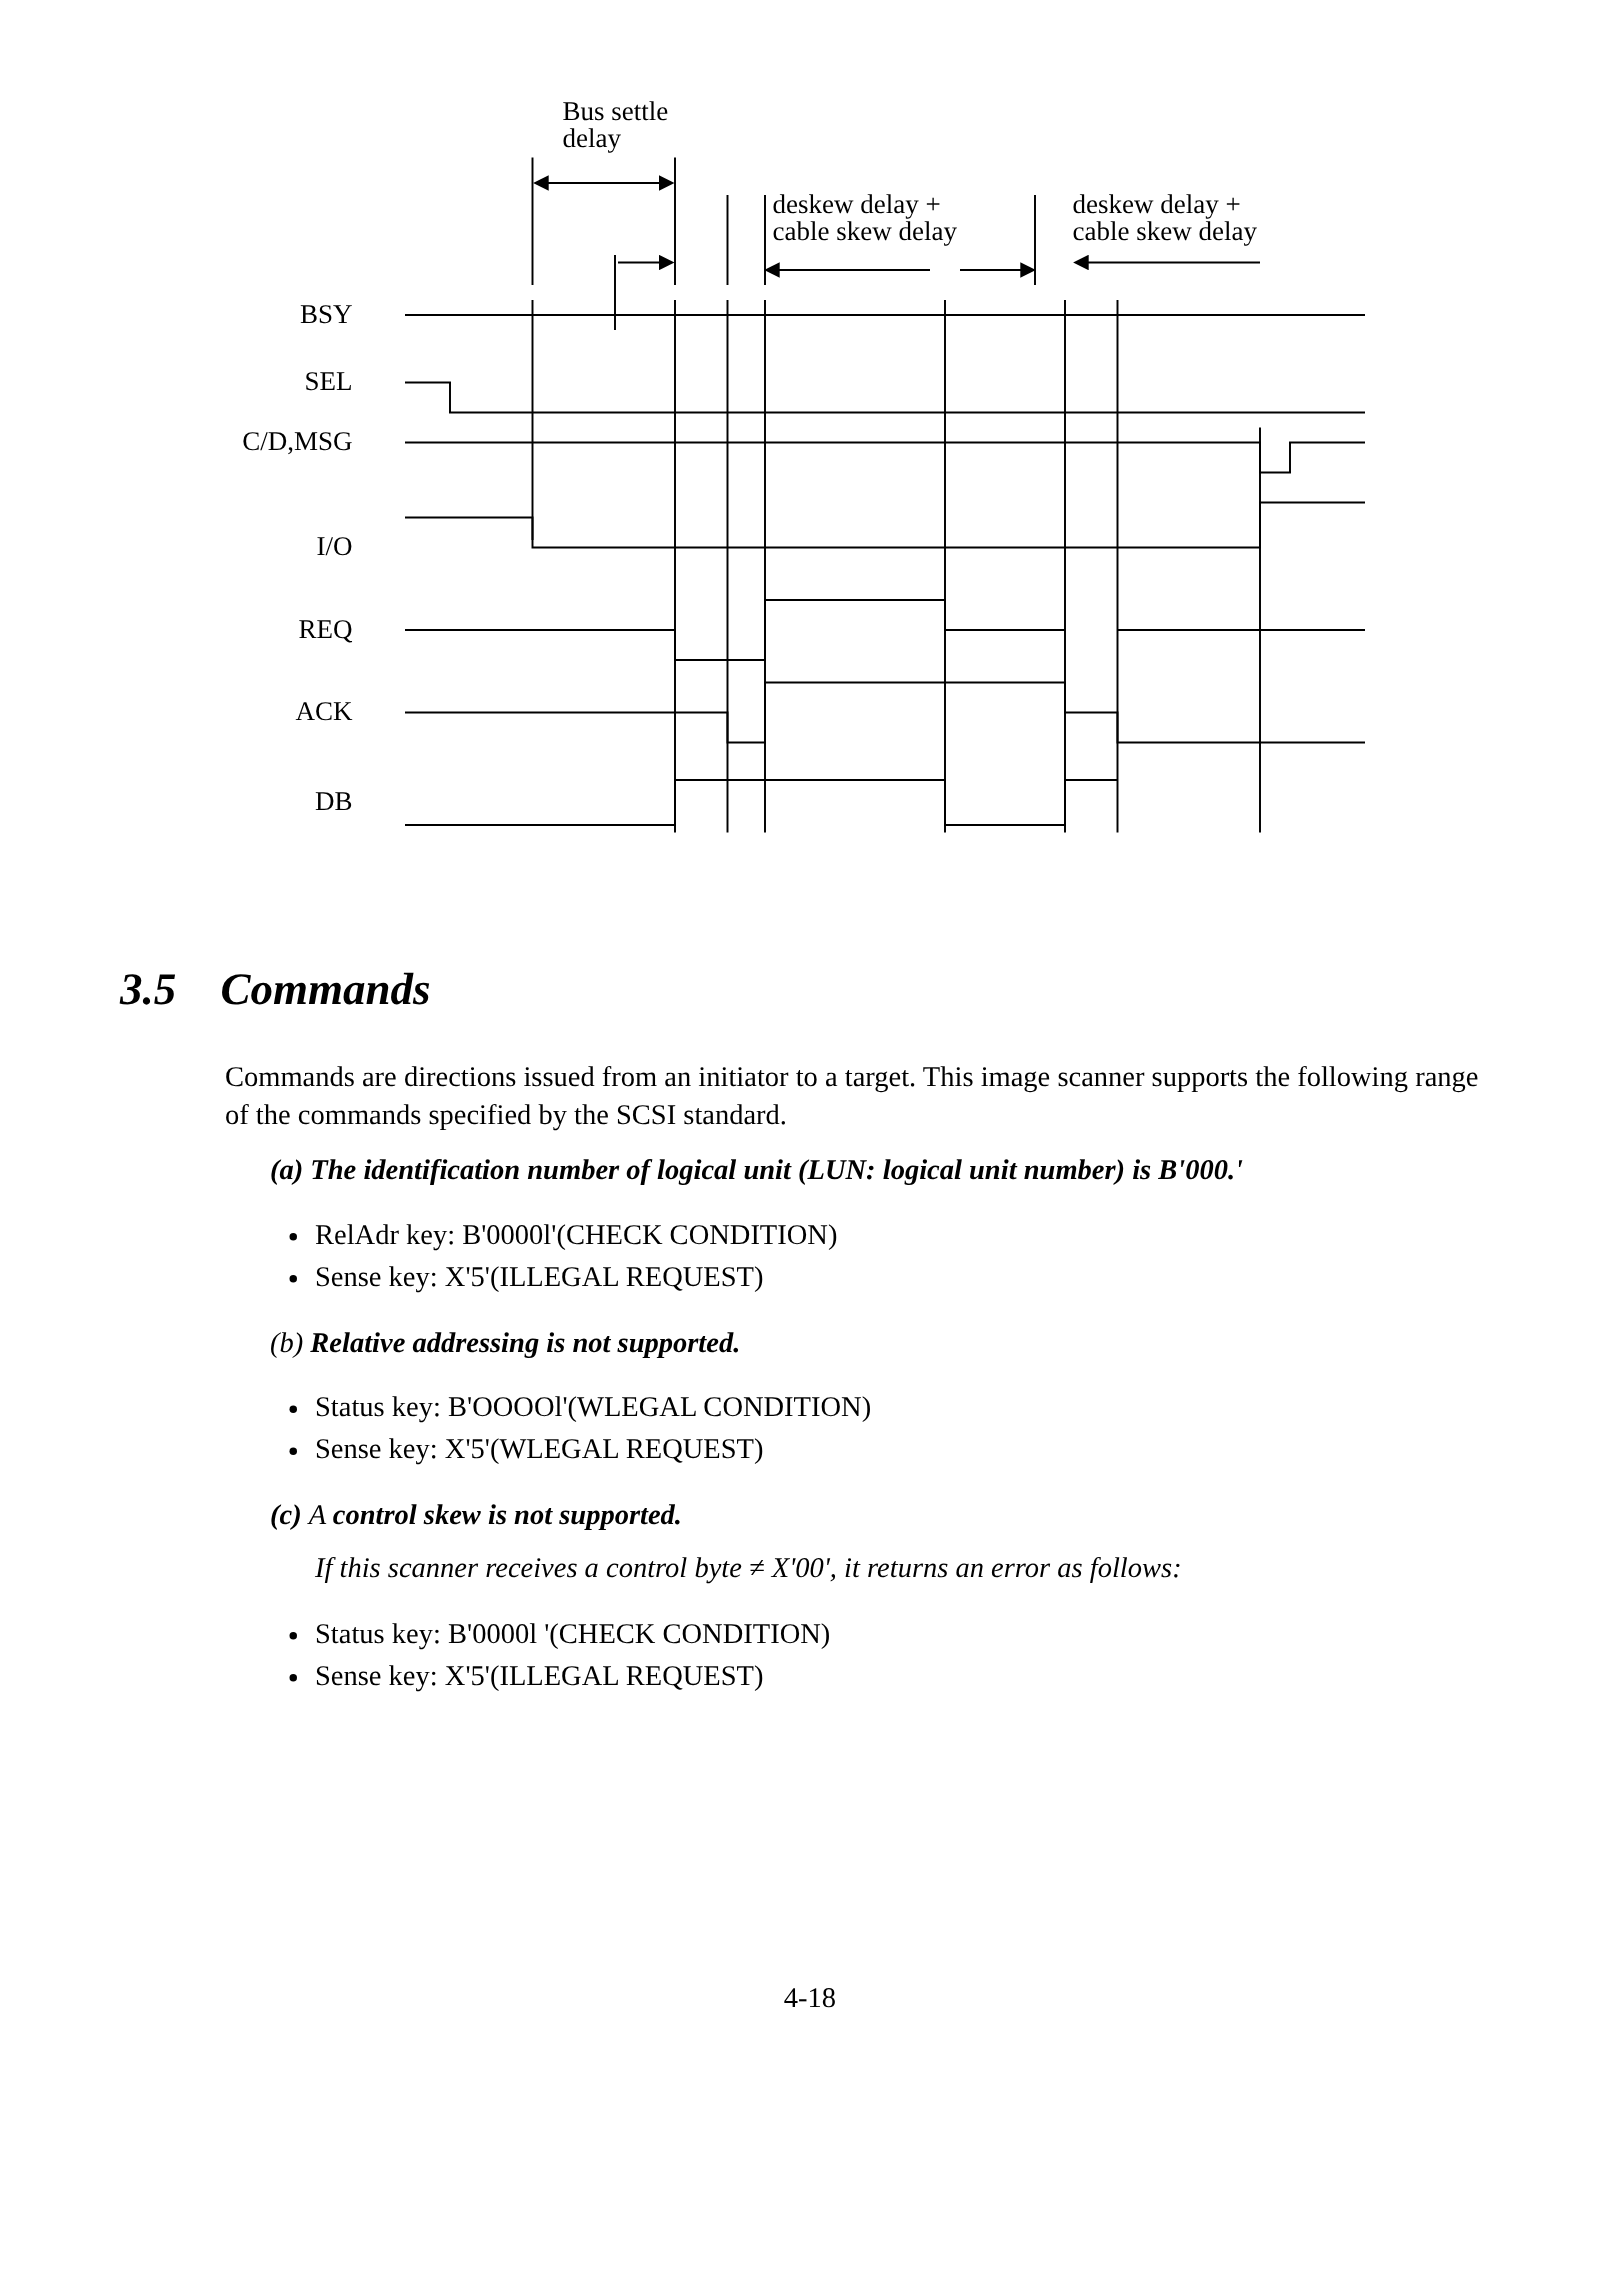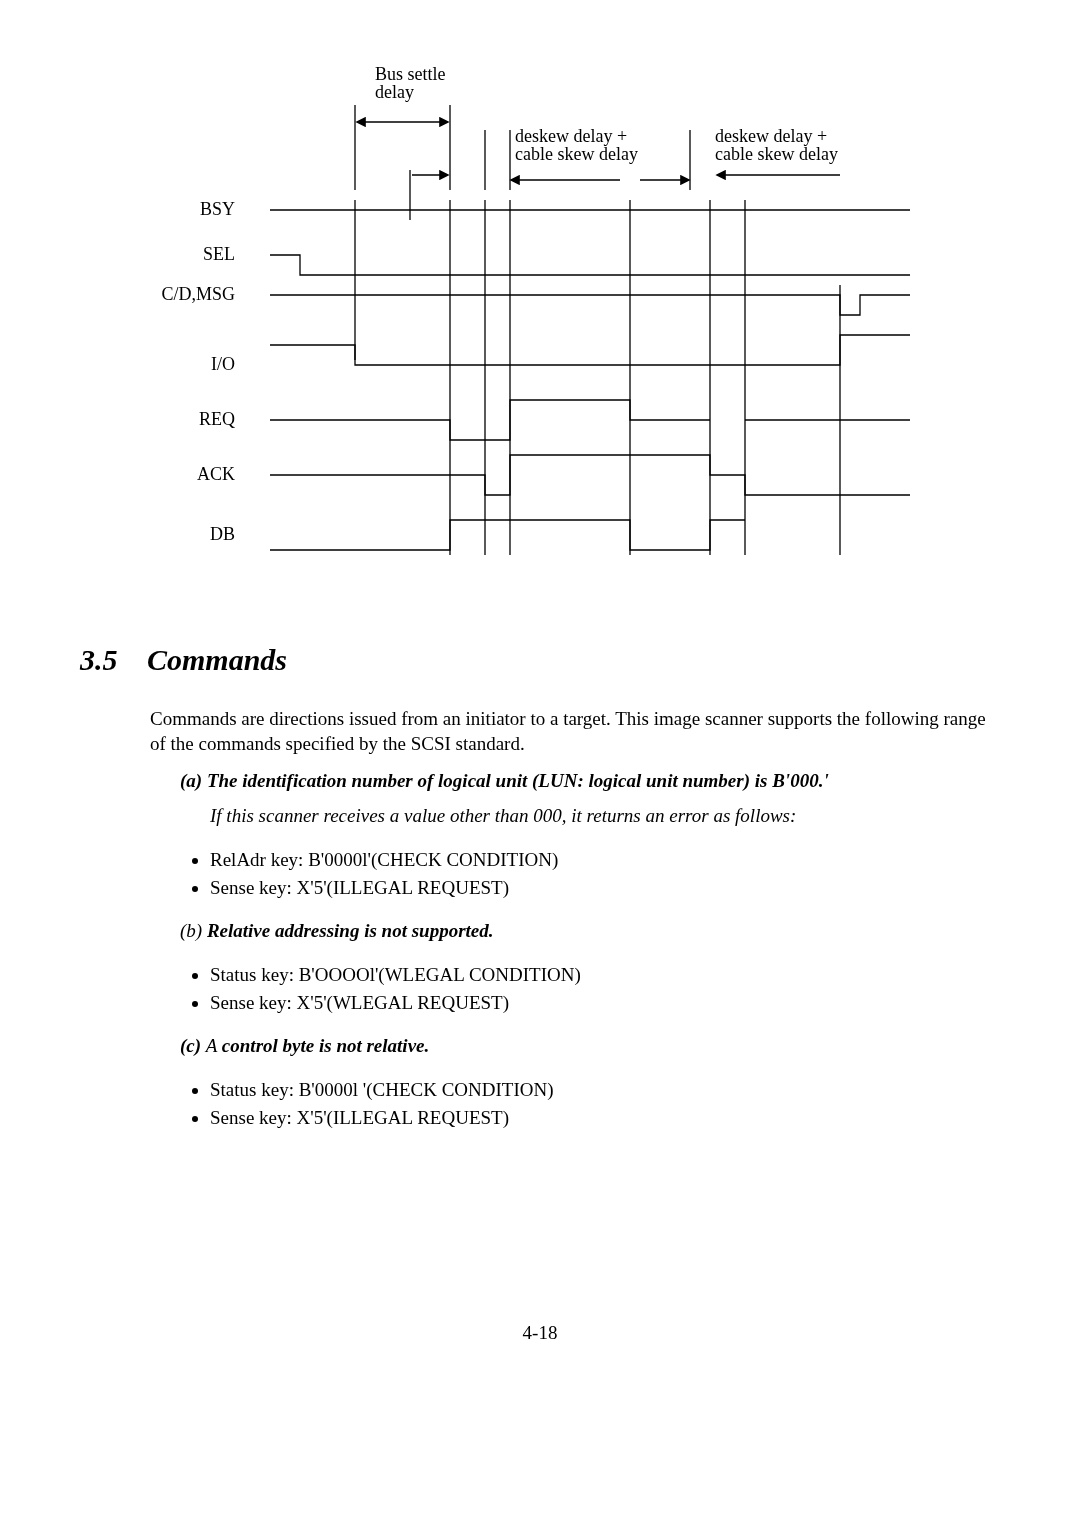--- a/index.html
+++ b/index.html
@@ -118,36 +118,36 @@
 
 <h2 class="section-heading">
   <span class="sec-num">3.5</span>
   <span>Commands</span>
 </h2>
 
 <p class="body-para">Commands are directions issued from an initiator to a target. This image scanner supports the following range of the commands specified by the SCSI standard.</p>
 
 <div class="item">
   <span class="item-label">(a) </span><span class="item-label">The identification number of logical unit (LUN: logical unit number) is B'000.'</span>
-  <div class="item-text-lead">If this scanner receives a value other than 000, it returns an error as follows:</div>
 </div>
 <ul class="bullets">
   <li>RelAdr key: B'0000l'(CHECK CONDITION)</li>
   <li>Sense key: X'5'(ILLEGAL REQUEST)</li>
 </ul>
 
 <div class="item">
   <span>(b) </span><span class="item-label">Relative addressing is not supported.</span>
 </div>
 <ul class="bullets">
   <li>Status key: B'OOOOl'(WLEGAL CONDITION)</li>
   <li>Sense key: X'5'(WLEGAL REQUEST)</li>
 </ul>
 
 <div class="item">
-  <span class="item-label">(c) </span><span>A </span><span class="item-label">control byte is not relative.</span>
+  <span class="item-label">(c) </span><span>A </span><span class="item-label">control skew is not supported.</span>
+  <div class="item-text-lead">If this scanner receives a control byte ≠ X'00', it returns an error as follows:</div>
 </div>
 <ul class="bullets">
   <li>Status key: B'0000l '(CHECK CONDITION)</li>
   <li>Sense key: X'5'(ILLEGAL REQUEST)</li>
 </ul>
 
 <div class="page-num">4-18</div>
 
 </body></html>

